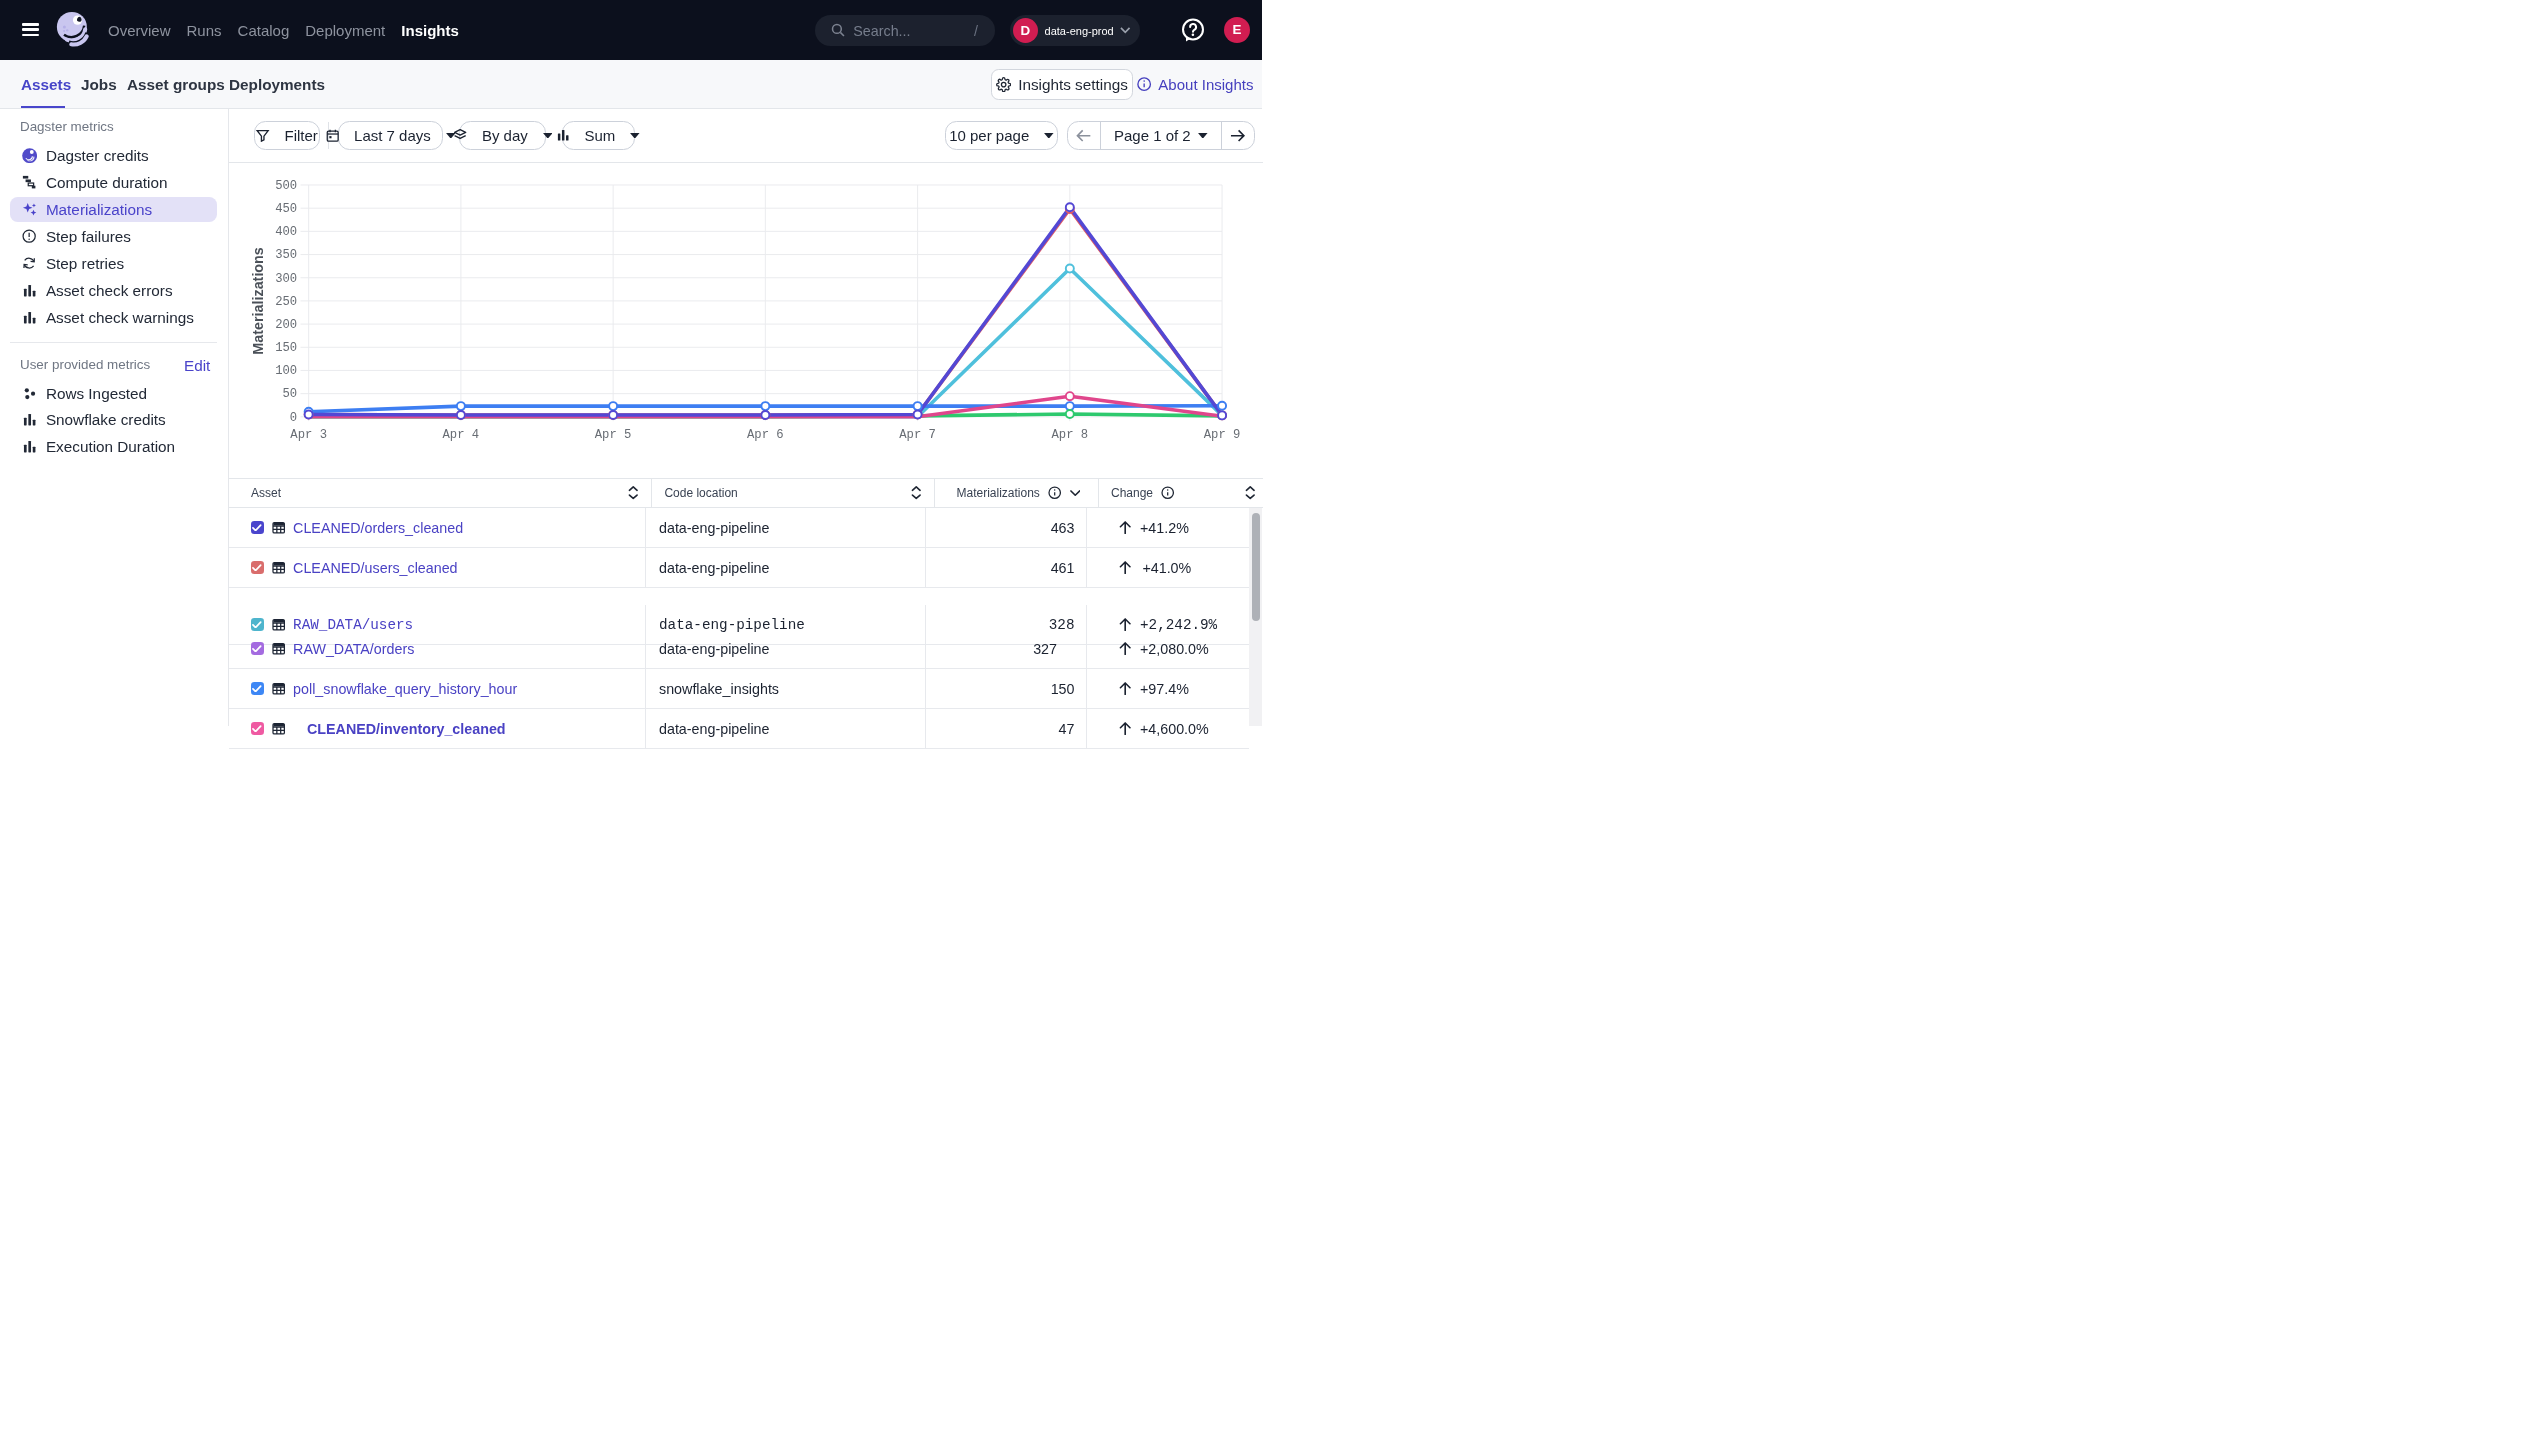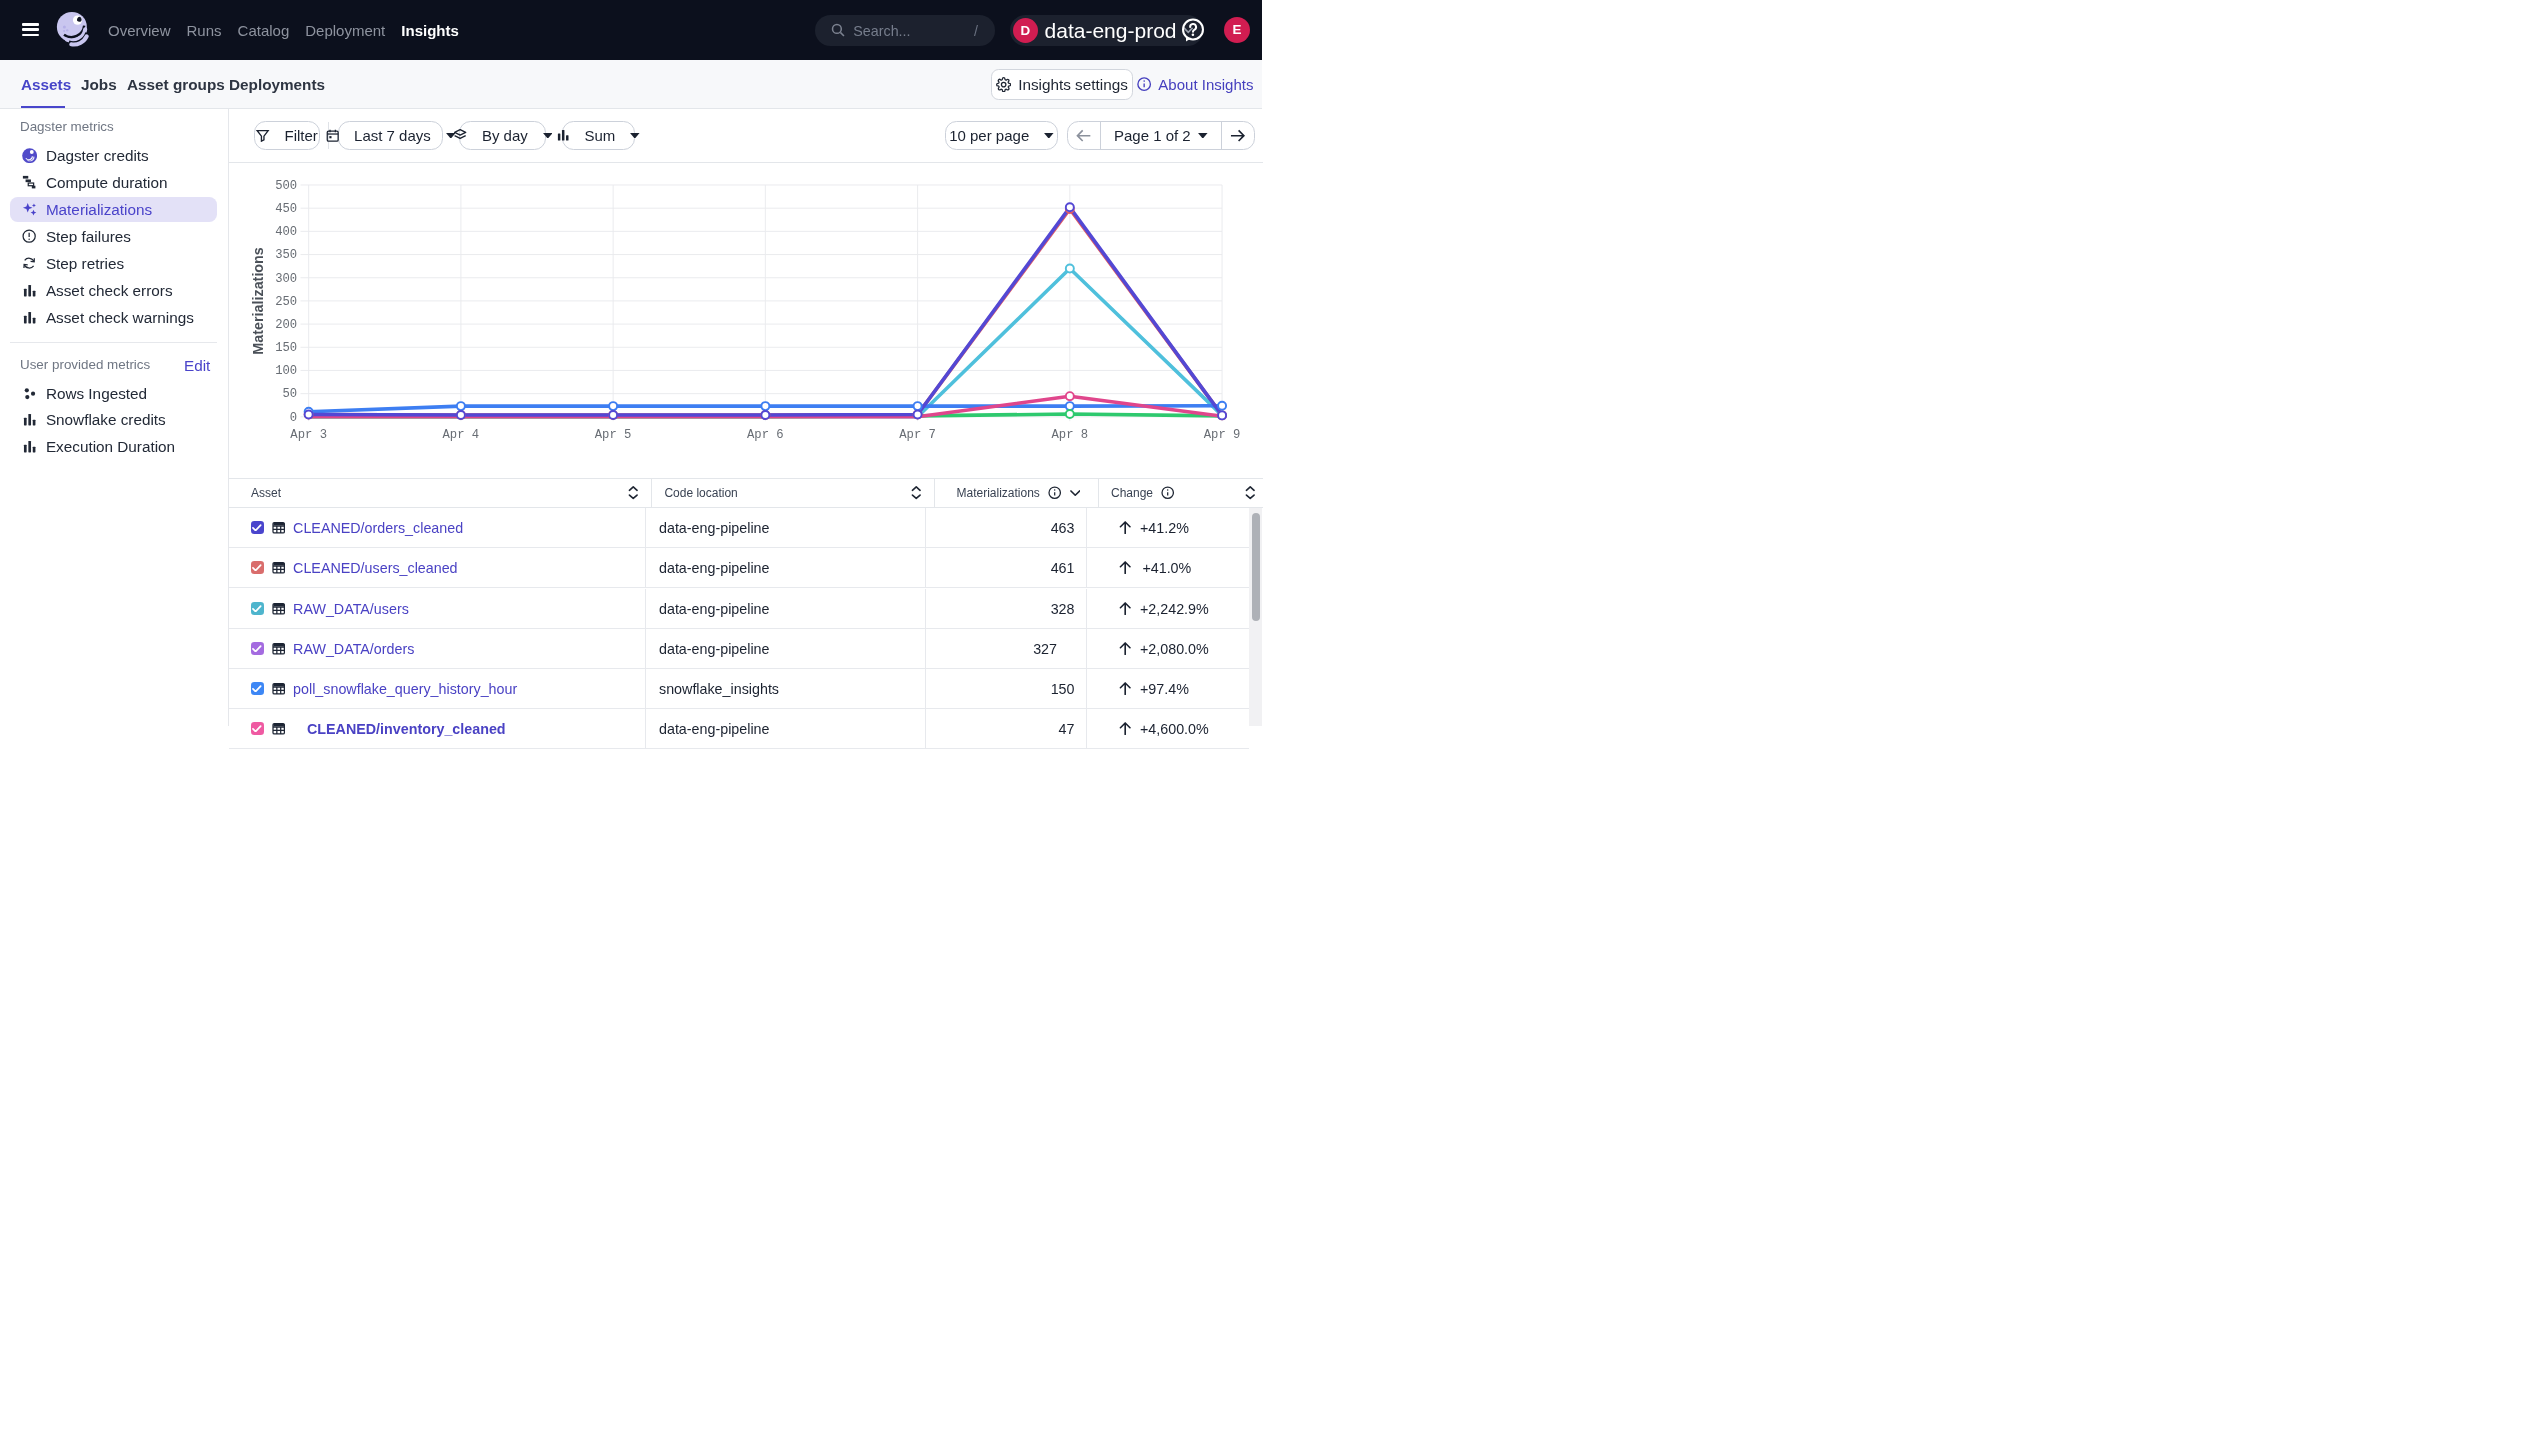--- a/index.html
+++ b/index.html
@@ -12,21 +12,21 @@
 .burger div { position:absolute; left:0; width:17px; height:2.5px; background:#fff; border-radius:1px; }
 .b1{top:0} .b2{top:5.4px} .b3{top:10.7px}
 .logo { position:absolute; left:55px; top:11px; }
 .navlinks { position:absolute; left:108px; top:0; height:60px; display:flex; align-items:center; gap:16px; font-size:15px; font-weight:500; color:#8e939f; }
 .navlinks .active { color:#fff; font-weight:600; }
 .searchpill { position:absolute; left:815px; top:15px; width:180px; height:31px; background:#1c212e; border-radius:16px; color:#767d8c; font-size:14.3px; display:flex; align-items:center; }
 .searchpill svg { margin-left:16.3px; margin-right:7.7px; }
 .searchpill .slash { position:absolute; right:17px; color:#6a7180; }
 .orgpill { position:absolute; left:1010px; top:15px; height:31px; background:#1c212e; border-radius:16px; display:flex; align-items:center; padding:0 9.6px 0 2.9px; }
 .avatar { width:25px; height:25px; border-radius:50%; background:#d11d51; color:#fff; font-size:13.4px; font-weight:700; display:flex; align-items:center; justify-content:center; }
-.orgpill .name { color:#fff; font-size:21px; margin:0 6.7px; }
+.orgpill .name { color:#fff; font-size:11px; margin:0 6.7px; }
 .help { position:absolute; left:1181px; top:18px; }
 .eavatar { position:absolute; left:1224px; top:16.7px; width:26px; height:26px; border-radius:50%; background:#d11d51; color:#fff; font-weight:700; font-size:13.4px; display:flex; align-items:center; justify-content:center; }
 
 
 .tabbar { position:absolute; left:0; top:60px; width:1262px; height:49px; background:#f7f8fa; border-bottom:1px solid #e3e6ea; }
 .tabs { position:absolute; left:0; top:0; width:1262px; height:49px; font-size:15.3px; font-weight:600; color:#2e3542; }
 .tabs span { position:absolute; top:16px; white-space:nowrap; }
 .t1{left:21px} .t2{left:81px} .t3{left:127px} .t4{left:229px}
 .tabs .sel { color:#4645c8; position:relative; }
 .tabs .sel:after { content:""; position:absolute; left:0; width:44px; top:30px; height:2.4px; background:#4946cb; }
@@ -459,21 +459,21 @@
     <div class="cell" style="left:696px; width:162px; justify-content:flex-end;">
         <span style="margin-right:11.5px;">461</span>
       </div>
     <div class="cell" style="left:858px; width:162px; border-right:none;">
       <svg style="margin-left:32px;" width="12.4" height="13.4" viewBox="0 0 13 14" fill="none" stroke="#1b2230" stroke-width="1.7" stroke-linecap="round" stroke-linejoin="round">
           <path d="M6.5 13 L6.5 1.5 M1.5 6 L6.5 1 L11.5 6"></path>
         </svg>
       <span style="margin-left:11px;">+41.0%</span>
     </div>
   </div>
-  <div class="trow" style="top:480px;">
+  <div class="trow" style="top:496px;font-family:Liberation Mono, monospace;">
     <div class="cell" style="left:0; width:417px;">
       <span class="cbox" style="margin-left:21.5px; background:#4eb5cd;">
           <svg width="9.6" height="7.7" viewBox="0 0 10 8" fill="none" stroke="#fff" stroke-width="1.8" stroke-linecap="round" stroke-linejoin="round">
             <path d="M1 4 L3.7 6.8 L9 1.2"></path>
           </svg>
         </span>
       <span style="margin-left:8.1px; display:flex;">
           <svg width="13.4" height="13.4" viewBox="0 0 16 16" fill="none" stroke="#1d2534" stroke-width="1.5">
             <rect x="1.2" y="1.8" width="13.6" height="12.4" rx="1.5"></rect>
             <path d="M1.2 6 L14.8 6 M1.2 10 L14.8 10 M5.8 6 L5.8 14.2 M10.4 6 L10.4 14.2"></path>

